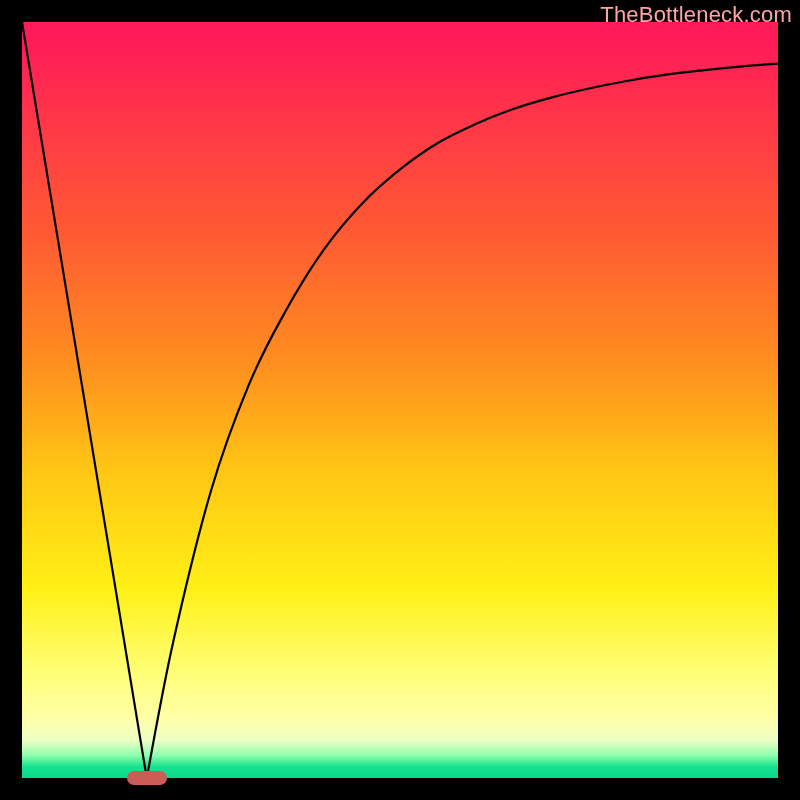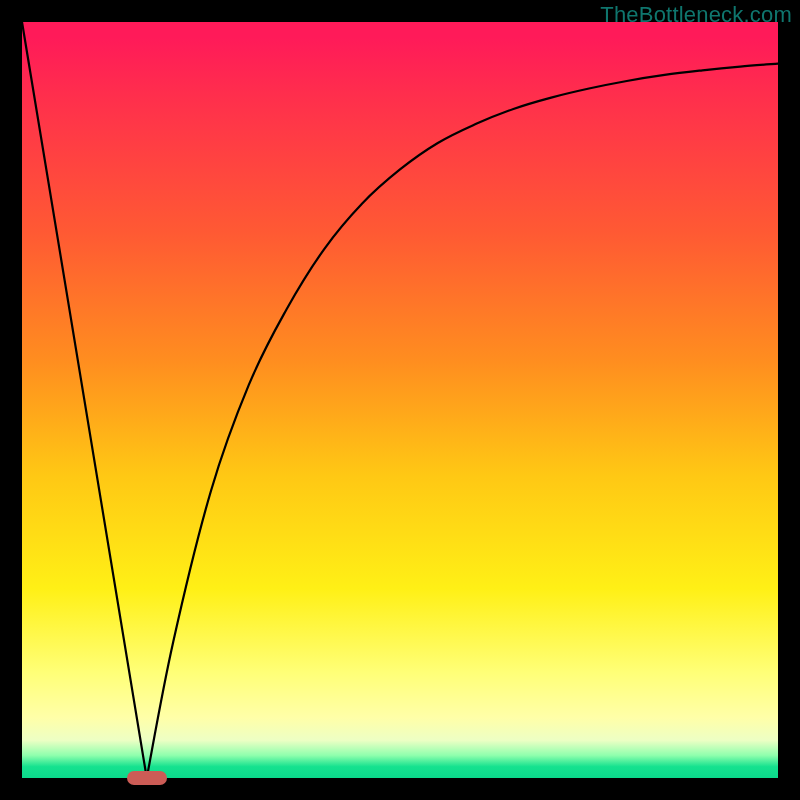--- a/index.html
+++ b/index.html
@@ -37,21 +37,21 @@
       #edffc4 95%,
       #8fffad 97%,
       #15e28f 98.5%,
       #0bd98b 100%
     );
   }
   .watermark {
     position: absolute;
     top: 2px;
     right: 8px;
-    color: #0f766e;
+    color: #fca5a5;
     font-size: 22px;
     font-weight: 400;
     letter-spacing: 0.2px;
     user-select: none;
   }
   svg.curves {
     position: absolute;
     left: 0;
     top: 0;
     width: 756px;

